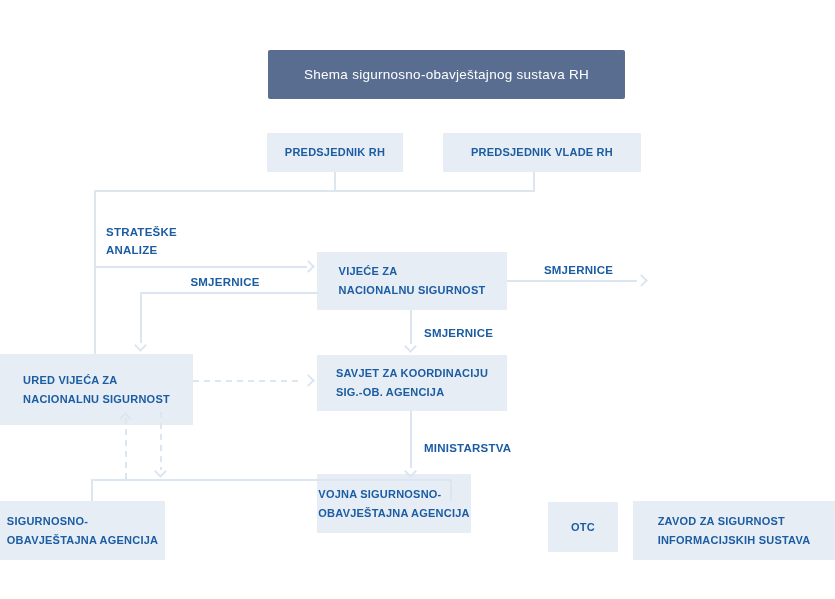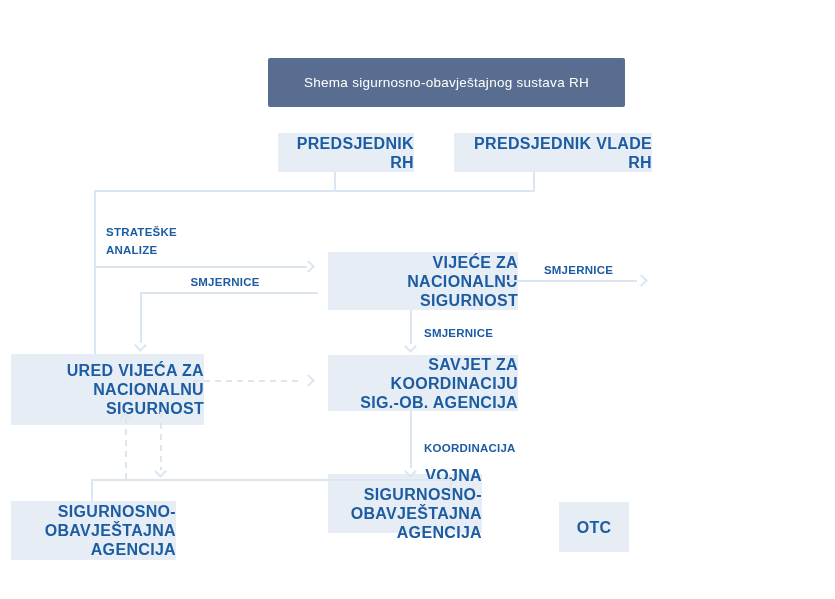--- a/index.html
+++ b/index.html
@@ -5,27 +5,26 @@
   html,body{margin:0;padding:0;background:#ffffff;}
   .canvas{
     position:relative;width:835px;height:599px;background:#ffffff;overflow:hidden;
     font-family:"Liberation Sans","DejaVu Sans",sans-serif;
   }
   .title-box{
     position:absolute;display:flex;align-items:center;justify-content:center;
     background:var(--title-bg,#596d91);color:var(--title-text,#ffffff);
     font-size:13.5px;font-weight:400;letter-spacing:.02em;text-align:center;
     border-radius:2px;
-    margin-top:8px;
   }
   .node{
     position:absolute;display:flex;align-items:center;justify-content:center;
     background:var(--node-bg,#e7edf4);color:var(--node-text,#1b5ca3);
-    font-size:16px;font-weight:700;letter-spacing:.02em;text-align:right;
-    line-height:19px;white-space:pre-line;margin-left:11px;
+    font-size:11px;font-weight:700;letter-spacing:.02em;text-align:left;
+    line-height:19px;white-space:pre-line;
   }
   .ln{position:absolute;background:var(--line,#dce6f0);}
   .dash-v{position:absolute;width:2px;
     background:repeating-linear-gradient(to bottom,var(--line,#dce6f0) 0 6px,transparent 6px 11px);}
   .dash-h{position:absolute;height:2px;
     background:repeating-linear-gradient(to right,var(--line,#dce6f0) 0 6px,transparent 6px 11px);}
   .chev{position:absolute;width:9px;height:9px;box-sizing:border-box;
     border-right:2.5px solid var(--line,#dce6f0);border-bottom:2.5px solid var(--line,#dce6f0);}
   .chev.right{transform:rotate(-45deg);}
   .chev.down{transform:rotate(45deg);}
@@ -52,20 +51,22 @@
   <div class="node" style="left:0px;top:354px;width:193px;height:71px">URED VIJEĆA ZA
 NACIONALNU SIGURNOST</div>
   <div class="node" style="left:317px;top:355px;width:190px;height:56px">SAVJET ZA KOORDINACIJU
 SIG.-OB. AGENCIJA</div>
 
   <div class="node" style="left:0px;top:501px;width:165px;height:59px">SIGURNOSNO-
 OBAVJEŠTAJNA AGENCIJA</div>
   <div class="node" style="left:317px;top:474px;width:154px;height:59px">VOJNA SIGURNOSNO-
 OBAVJEŠTAJNA AGENCIJA</div>
   <div class="node" style="left:548px;top:502px;width:70px;height:50px">OTC</div>
+  <div class="node" style="left:633px;top:501px;width:202px;height:59px">ZAVOD ZA SIGURNOST
+INFORMACIJSKIH SUSTAVA</div>
 
   <div class="ln" style="left:334px;top:172px;width:2px;height:20px"></div>
   <div class="ln" style="left:533px;top:172px;width:2px;height:20px"></div>
   <div class="ln" style="left:94px;top:190px;width:441px;height:2px"></div>
   <div class="ln" style="left:94px;top:190px;width:2px;height:164px"></div>
 
   <div class="ln" style="left:94px;top:266px;width:213px;height:2px"></div>
   <span class="chev right" style="left:304px;top:262px"></span>
 
   <div class="ln" style="left:140px;top:292px;width:178px;height:2px"></div>
@@ -92,15 +93,15 @@
   <span class="chev up" style="left:121px;top:414px"></span>
 
   <div class="dash-v" style="left:160px;top:412px;height:58px"></div>
   <span class="chev down" style="left:156px;top:467px"></span>
 
   <div class="elabel" style="left:106px;top:223px">STRATEŠKE
 ANALIZE</div>
   <div class="elabel center" style="left:160px;top:273px;width:130px">SMJERNICE</div>
   <div class="elabel center" style="left:507px;top:261px;width:143px">SMJERNICE</div>
   <div class="elabel" style="left:424px;top:324px">SMJERNICE</div>
-  <div class="elabel" style="left:424px;top:439px">KOORDINACIJA</div>
+  <div class="elabel" style="left:424px;top:439px">MINISTARSTVA</div>
 
 </div>
 
 </body></html>

